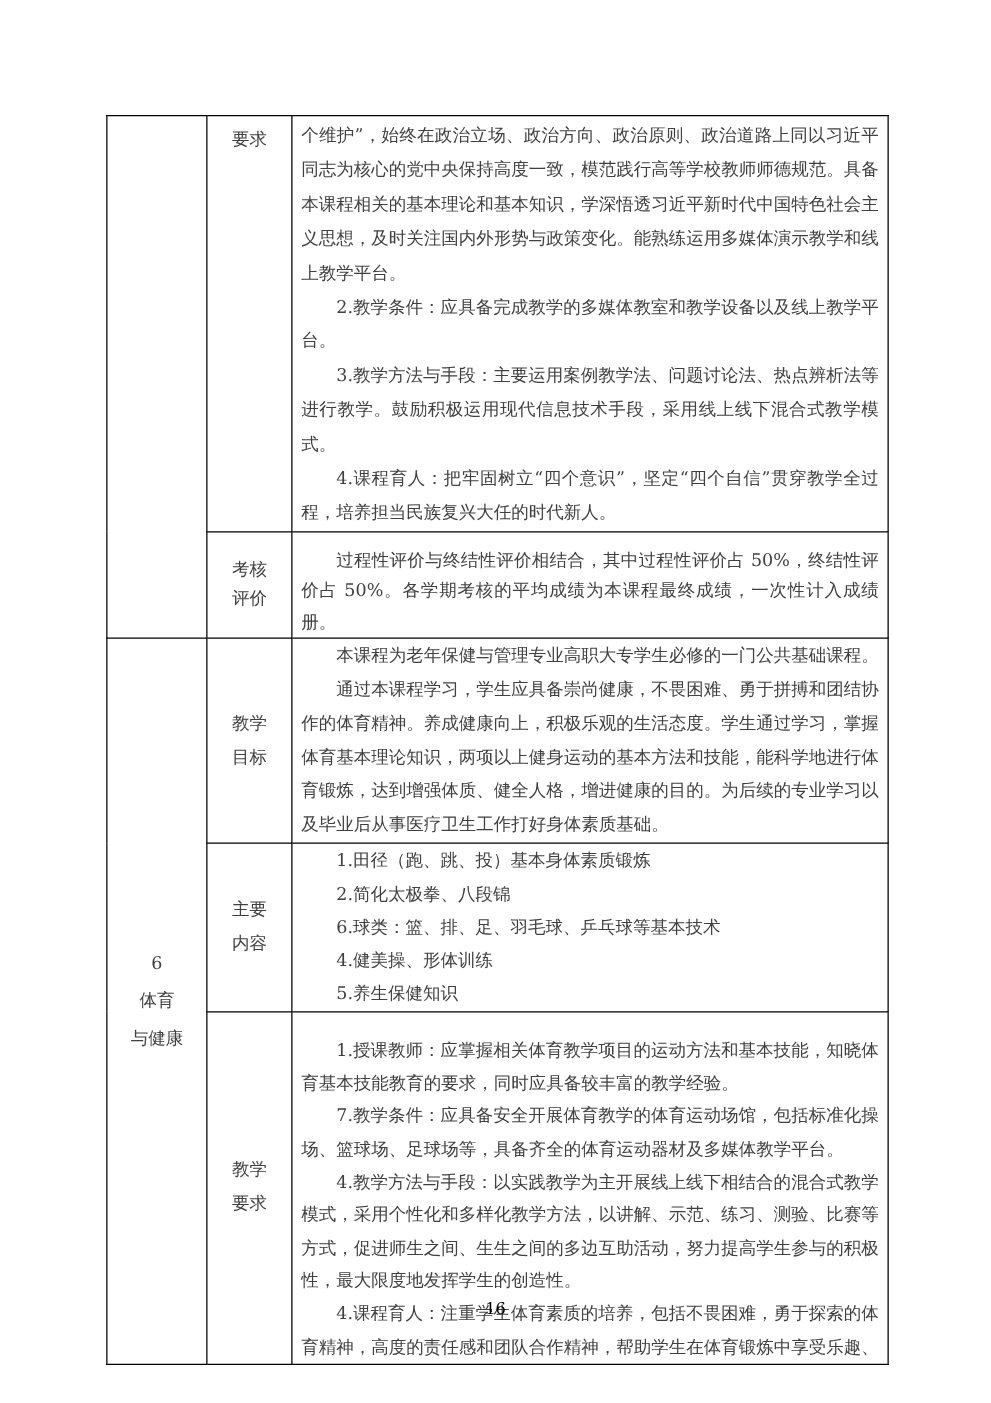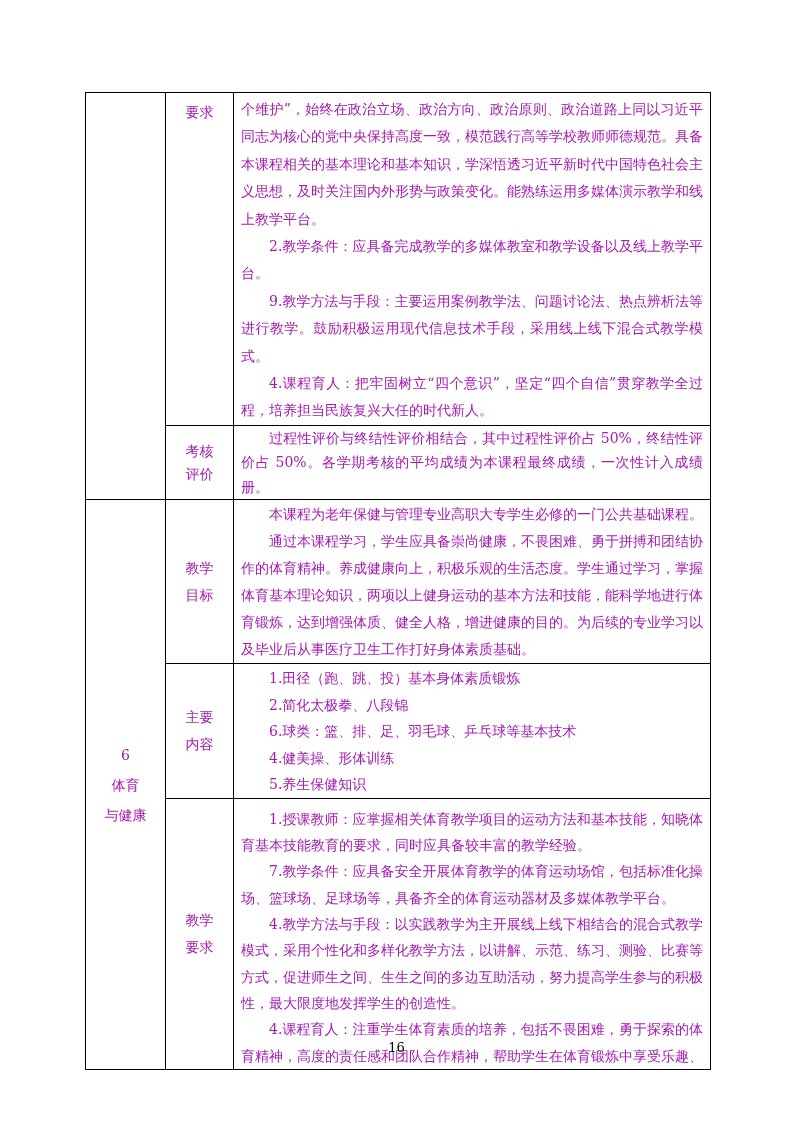--- a/index.html
+++ b/index.html
@@ -20,21 +20,21 @@
     position: absolute;
     left: 85px; top: 92px;
     width: 625px;
     border-collapse: collapse;
     table-layout: fixed;
   }
   td {
     border: 1px solid #000000;
     padding: 0;
     font-size: 14px;
-    color: #a21caf;
+    color: #404040;
     overflow: hidden;
     margin-top: 40px;
   }
   
   tr.row-a { height: 305px; }
   tr.row-b { height: 51px; }
   tr.row-c { height: 164px; }
   tr.row-d { height: 133px; }
   tr.row-e { height: 267px; }
 
@@ -53,24 +53,24 @@
   td.content {
     vertical-align: top;
     text-align: justify;
     padding: 2px 7px 0 7px;
   }
   td.content p { margin: 0; }
   p.ind { text-indent: 2em; }
   p.noind { text-indent: 0; }
 
   td.cell-a { line-height: 27.4px; padding-top: 3px; }
-  td.cell-b { line-height: 24.5px; padding-top: 0; }
+  td.cell-b { line-height: 24.5px; padding-top: 11px; }
   td.cell-c { line-height: 27px;   padding-top: 1px; }
   td.cell-d { line-height: 26.5px; padding-top: 1px; }
-  td.cell-e { line-height: 26.3px; padding-top: 7px; }
+  td.cell-e { line-height: 26.3px; padding-top: 18px; }
 
   .page-number {
     position: absolute;
     left: 0; right: 0;
     top: 1040px;
     text-align: center;
     font-size: 13px;
   }
 </style>
 </head>
@@ -87,21 +87,21 @@
 
     <tbody>
         <tr class="row-a">
       <td class="course-cell" rowspan="2"></td>
       <td class="lab-top">
         <div class="ln">要求</div>
       </td>
       <td class="content cell-a">
         <p class="noind">个维护”，始终在政治立场、政治方向、政治原则、政治道路上同以习近平同志为核心的党中央保持高度一致，模范践行高等学校教师师德规范。具备本课程相关的基本理论和基本知识，学深悟透习近平新时代中国特色社会主义思想，及时关注国内外形势与政策变化。能熟练运用多媒体演示教学和线上教学平台。</p>
         <p class="ind">2.教学条件：应具备完成教学的多媒体教室和教学设备以及线上教学平台。</p>
-        <p class="ind">9.教学方法与手段：主要运用案例教学法、问题讨论法、热点辨析法等进行教学。鼓励积极运用现代信息技术手段，采用线上线下混合式教学模式。</p>
+        <p class="ind">3.教学方法与手段：主要运用案例教学法、问题讨论法、热点辨析法等进行教学。鼓励积极运用现代信息技术手段，采用线上线下混合式教学模式。</p>
         <p class="ind">4.课程育人：把牢固树立“四个意识”，坚定“四个自信”贯穿教学全过程，培养担当民族复兴大任的时代新人。</p>
       </td>
     </tr>
 
     <tr class="row-b">
       <td class="lab lab-b">
         <div class="ln">考核</div>
         <div class="ln">评价</div>
       </td>
       <td class="content cell-b">

